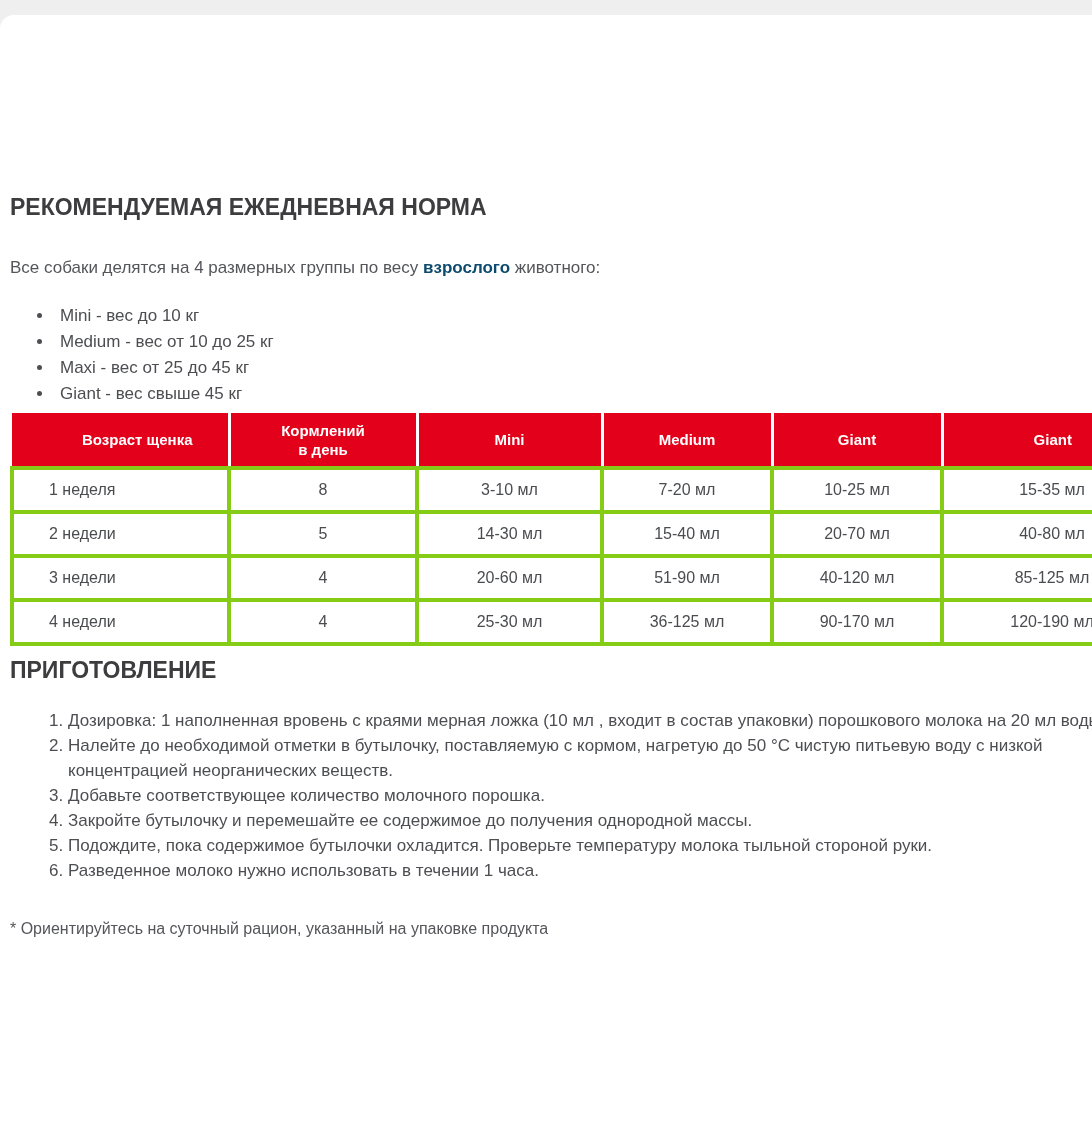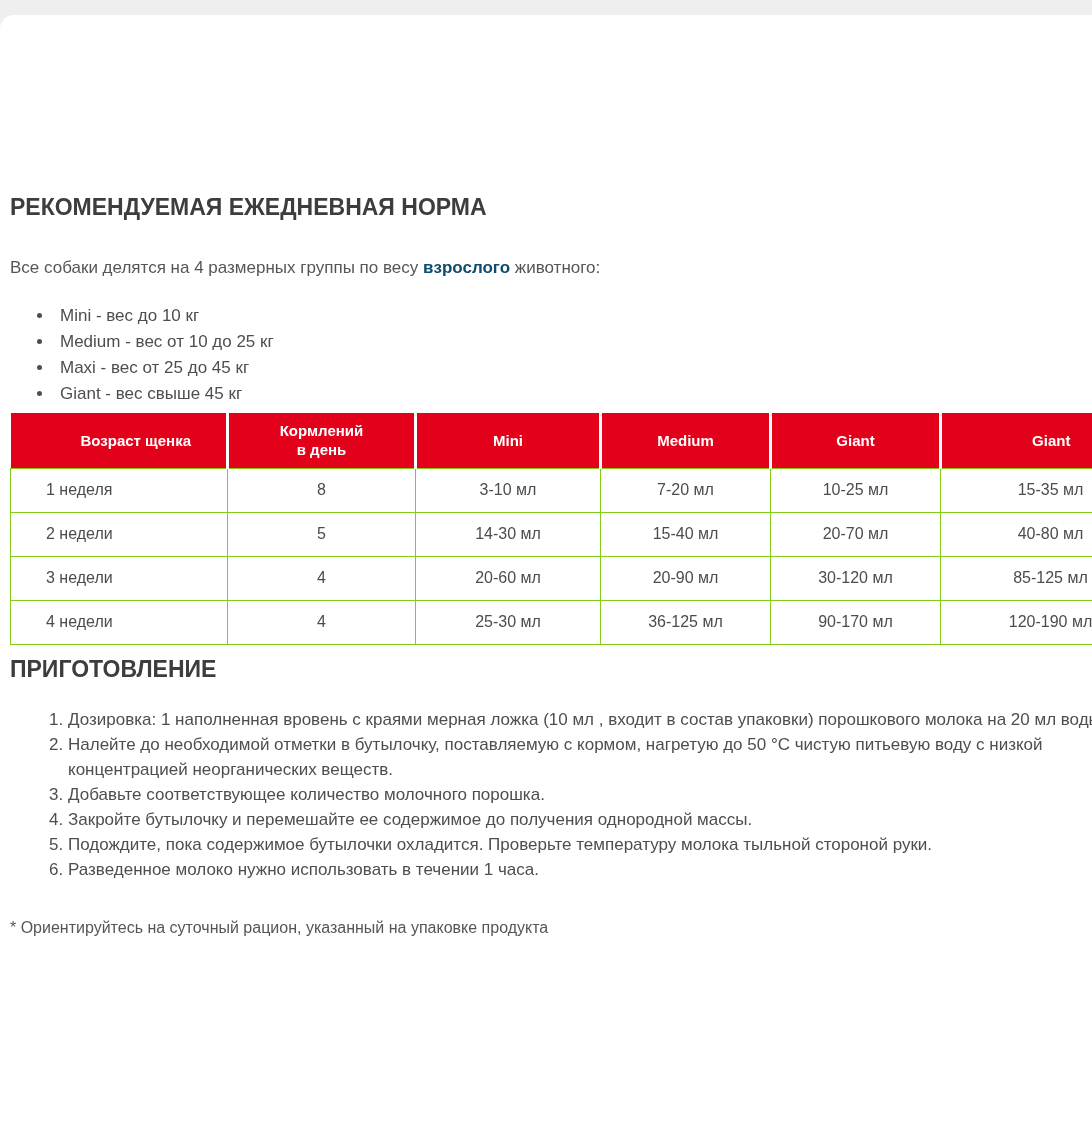--- a/index.html
+++ b/index.html
@@ -71,21 +71,21 @@
     border-left: none;
     text-align: center;
     padding-left: 35px;
   }
   table.feeding tbody td {
     height: 44px;
     text-align: center;
     vertical-align: middle;
     font-size: 16px;
     color: #4b4c50;
-    border: 1px solid #84cc16;
+    border: 4px solid #84cc16;
     background: #ffffff;
     padding: 0;
   }
   table.feeding tbody td:first-child {
     text-align: left;
     padding-left: 35px;
   }
   h2.section-title {
     margin: 10px 0 0 0;
     font-size: 23px;
@@ -162,22 +162,22 @@
             <td>5</td>
             <td>14-30 мл</td>
             <td>15-40 мл</td>
             <td>20-70 мл</td>
             <td>40-80 мл</td>
           </tr>
           <tr>
             <td>3 недели</td>
             <td>4</td>
             <td>20-60 мл</td>
-            <td>20-90 мл</td>
-            <td>30-120 мл</td>
+            <td>51-90 мл</td>
+            <td>40-120 мл</td>
             <td>85-125 мл</td>
           </tr>
           <tr>
             <td>4 недели</td>
             <td>4</td>
             <td>25-30 мл</td>
             <td>36-125 мл</td>
             <td>90-170 мл</td>
             <td>120-190 мл</td>
           </tr>

